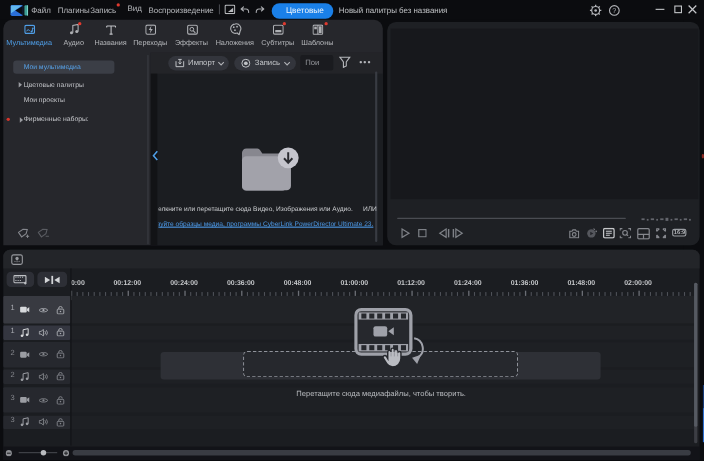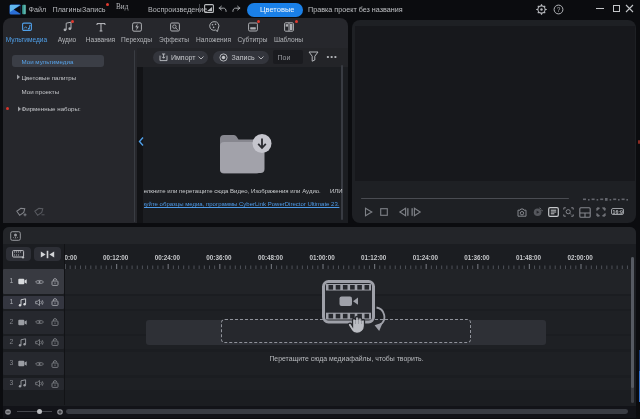--- a/index.html
+++ b/index.html
@@ -22,39 +22,39 @@
       <rect x="0.5" y="0.5" width="11.5" height="10" rx="1.5" fill="#2a6fd8"></rect>
       <path d="M1 1 L11 1 L4 6 L1 8 Z" fill="#62b8ee"></path>
       <path d="M4.8 5.6 L11.8 1.3 V9.9 Z" fill="#0a0d14"></path>
       <rect x="13.2" y="0.8" width="3.3" height="9.4" rx="1" fill="#3e9e96"></rect>
       <rect x="15.6" y="0.8" width="0.9" height="9.4" fill="#7fd6cb"></rect>
     </svg>
     <span class="abs txt" style="left:28.5px;top:5px;">Файл</span>
     <span class="abs txt" style="left:52.5px;top:5px;">Плагины</span>
     <span class="abs txt" style="left:82px;top:5px;">Запись</span>
     <span class="abs" style="left:105.5px;top:2.5px;width:3px;height:3px;border-radius:50%;background:#e03a2f;"></span>
-    <span class="abs txt" style="left:116px;top:3px;font-family:Liberation Serif, serif;">Вид</span>
-    <span class="abs txt" style="left:148px;top:5px;">Воспроизведение</span>
+    <span class="abs txt" style="left:116px;top:3px;">Вид</span>
+    <span class="abs txt" style="left:135px;top:5px;">Воспроизведение</span>
     <span class="abs" style="left:198.5px;top:4px;width:1px;height:9px;background:#45474c;"></span>
 
     <svg class="abs" style="left:204px;top:4px" width="10" height="9" viewBox="0 0 10 9">
       <rect x="0.6" y="0.6" width="8.8" height="7.8" rx="1" fill="none" stroke="#b9bbbe" stroke-width="1.1"></rect>
       <path d="M3.2 7 L8 3 V7 Z" fill="#b9bbbe"></path>
     </svg>
 
     <svg class="abs" style="left:218px;top:4.5px" width="9" height="8" viewBox="0 0 9 8">
       <path d="M1.2 3.2 L3.4 1.2 M1.2 3.2 L3.4 5.0 M1.3 3.2 H5.6 C7.2 3.2 8.1 4.4 8.1 6.4" fill="none" stroke="#a9abaf" stroke-width="1" stroke-linecap="round"></path>
     </svg>
     <svg class="abs" style="left:232px;top:4.5px" width="9" height="8" viewBox="0 0 9 8">
       <path d="M7.8 3.2 L5.6 1.2 M7.8 3.2 L5.6 5.0 M7.7 3.2 H3.4 C1.8 3.2 0.9 4.4 0.9 6.4" fill="none" stroke="#a9abaf" stroke-width="1" stroke-linecap="round"></path>
     </svg>
 
     <div class="abs" style="left:246.5px;top:2.5px;width:56px;height:14px;border-radius:7px;background:#1a80e8;"></div>
     <span class="abs" style="left:260px;top:5px;color:#eef4fb;font-size:7.5px;">Цветовые</span>
-    <span class="abs txt" style="left:308px;top:5px;color:#bfc1c4;">Правка проект без названия</span>
+    <span class="abs txt" style="left:308px;top:5px;color:#bfc1c4;">Новый палитры без названия</span>
 
     <svg class="abs" style="left:536px;top:3.5px" width="11" height="11" viewBox="0 0 11 11">
       <circle cx="5.5" cy="5.5" r="3.6" fill="none" stroke="#b4b6ba" stroke-width="1.1"></circle>
       <circle cx="5.5" cy="5.5" r="1.2" fill="#b4b6ba"></circle>
       <g stroke="#b4b6ba" stroke-width="1.2">
         <line x1="5.5" y1="0.2" x2="5.5" y2="2"></line>
           <line x1="5.5" y1="9" x2="5.5" y2="10.8"></line>
         <line x1="0.2" y1="5.5" x2="2" y2="5.5"></line>
           <line x1="9" y1="5.5" x2="10.8" y2="5.5"></line>
         <line x1="1.8" y1="1.8" x2="3" y2="3"></line>

